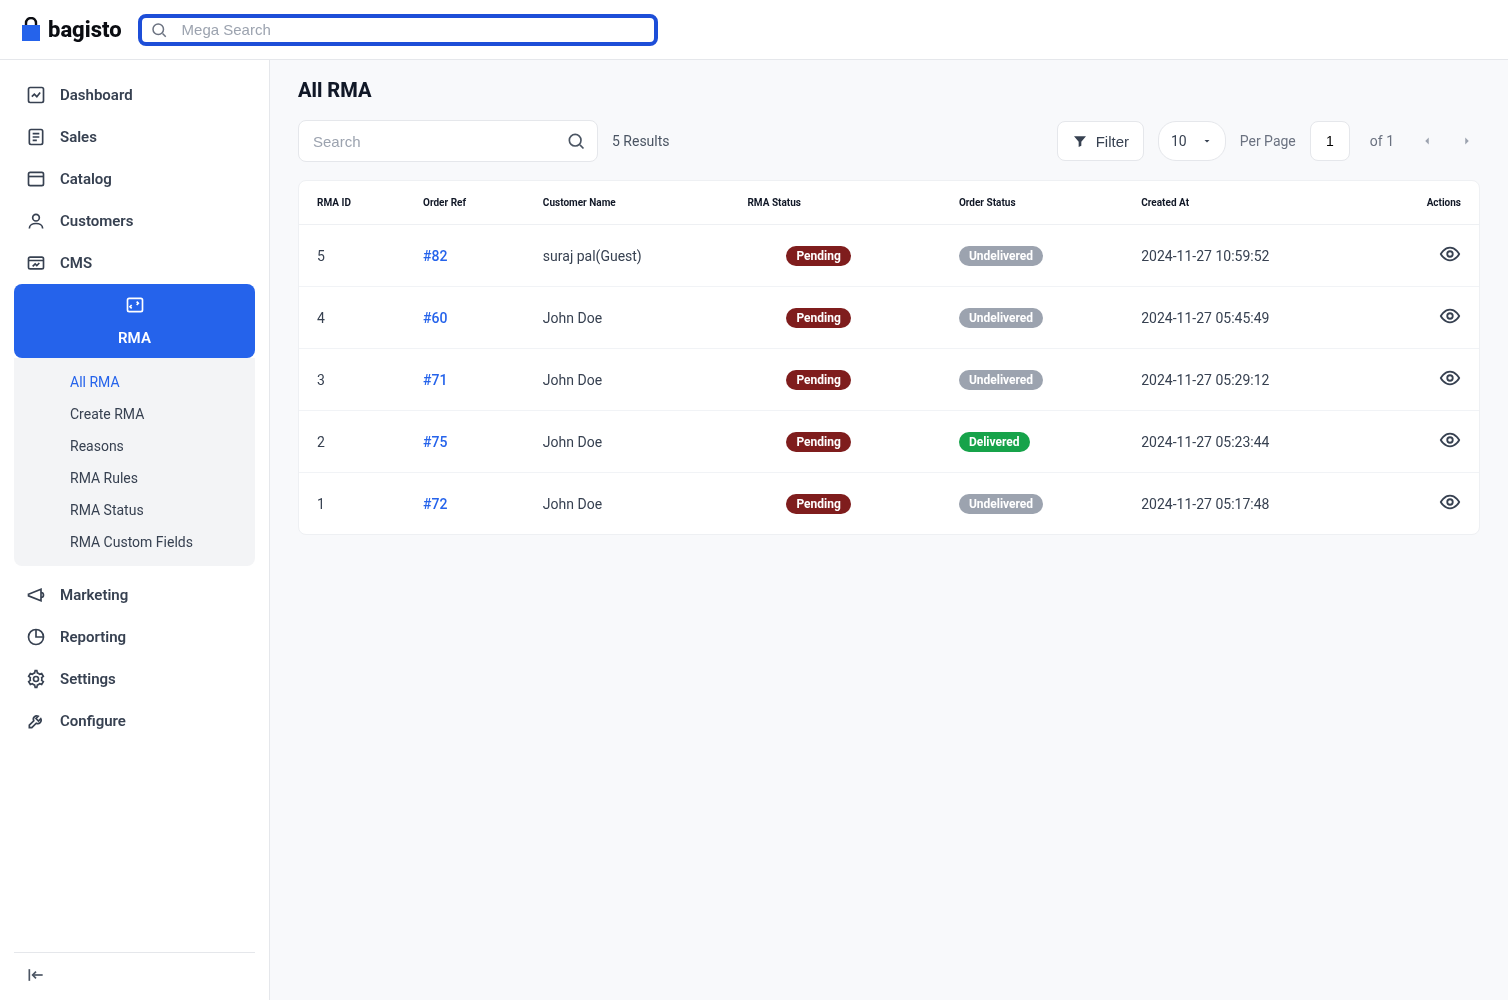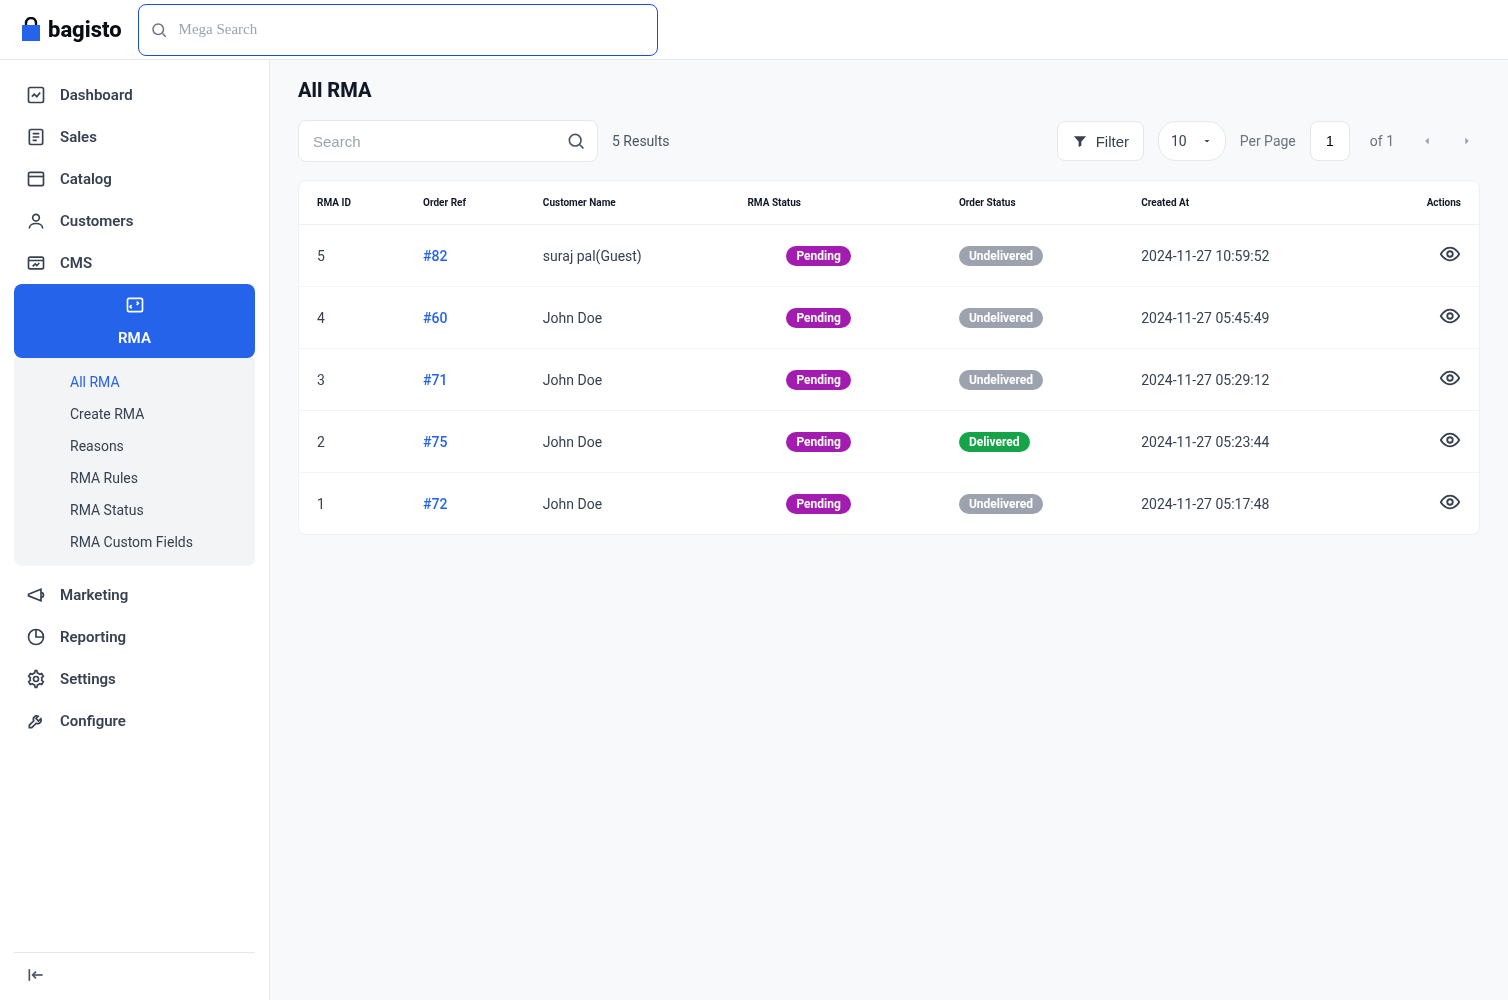--- a/index.html
+++ b/index.html
@@ -1,21 +1,21 @@
 <!DOCTYPE html>
 <html><head>
 <meta charset="utf-8">
 <style>
 * { box-sizing: border-box; margin: 0; padding: 0; }
 body { font-family: -apple-system, BlinkMacSystemFont, "Segoe UI", Roboto, "Helvetica Neue", Arial, sans-serif; background: #fff; color: #1f2937; font-size: 14px; width: 1508px; height: 1000px; overflow: hidden; }
 .topbar { display: flex; align-items: center; height: 60px; padding: 0 20px; border-bottom: 1px solid #e5e7eb; gap: 16px; }
 .logo { display: flex; align-items: center; gap: 6px; font-weight: 800; font-size: 22px; color: #0b0d12; }
 .logo-mark { width: 22px; height: 26px; display: inline-block; }
 .search-wrap { position: relative; }
-.mega-search { width: 520px; height: 52px; border: 1px solid #1d4ed8; border-radius: 8px; padding: 0 14px 0 40px; font-size: 15px; color: #374151; background: #fff; font-family: Liberation Serif, serif; }
+.mega-search { width: 520px; height: 32px; border: 4px solid #1d4ed8; border-radius: 8px; padding: 0 14px 0 40px; font-size: 15px; color: #374151; background: #fff; }
 .mega-search::placeholder { color: #9ca3af; }
 .search-wrap .icn { position: absolute; left: 12px; top: 50%; transform: translateY(-50%); color: #6b7280; }
 .spacer { flex: 1; }
 .top-icons { display: flex; align-items: center; gap: 26px; }
 .icon-btn { cursor: pointer; color: #4b5563; display: flex; align-items: center; position: relative; }
 .badge { position: absolute; top: -8px; right: -10px; background: #2563eb; color: #fff; font-size: 10px; font-weight: 700; padding: 1px 5px; border-radius: 10px; }
 .avatar { width: 36px; height: 36px; border-radius: 50%; background: #93c5fd; color: #fff; display: flex; align-items: center; justify-content: center; font-weight: 600; cursor: pointer; font-size: 15px; }
 
 .shell { display: flex; height: calc(1000px - 60px); }
 .sidebar { width: 270px; border-right: 1px solid #e5e7eb; padding: 14px 14px 0 14px; display: flex; flex-direction: column; position: relative; background: #fff; }
@@ -45,21 +45,21 @@
 .of-n { color: #6b7280; font-size: 14px; padding: 0 6px; }
 .pager-btn { cursor: pointer; color: #9ca3af; padding: 0 6px; }
 .panel { background: #fff; border: 1px solid #eef0f3; border-radius: 8px; overflow: hidden; }
 table { width: 100%; border-collapse: collapse; }
 th { text-align: left; font-weight: 700; font-size: 10px; color: #111827; padding: 16px 18px; border-bottom: 1px solid #eef0f3; }
 th.right, td.right { text-align: right; }
 td { padding: 18px 18px; border-bottom: 1px solid #f1f3f6; font-size: 14px; color: #374151; }
 tr:last-child td { border-bottom: none; }
 .link { color: #2563eb; cursor: pointer; font-weight: 500; }
 .pill { display: inline-block; padding: 3px 10px; border-radius: 12px; font-size: 12px; font-weight: 700; color: #fff; }
-.pill.pending { background: #a21caf; margin-left: 39px; }
+.pill.pending { background: #7f1d1d; margin-left: 39px; }
 .pill.undelivered { background: #9ca3af; }
 .pill.delivered { background: #16a34a; text-align: center; }
 .row-action { cursor: pointer; color: #374151; display: inline-flex; }
 svg { display: block; }
 </style>
 </head>
 <body>
 
 <div class="topbar">
   <div class="logo">

